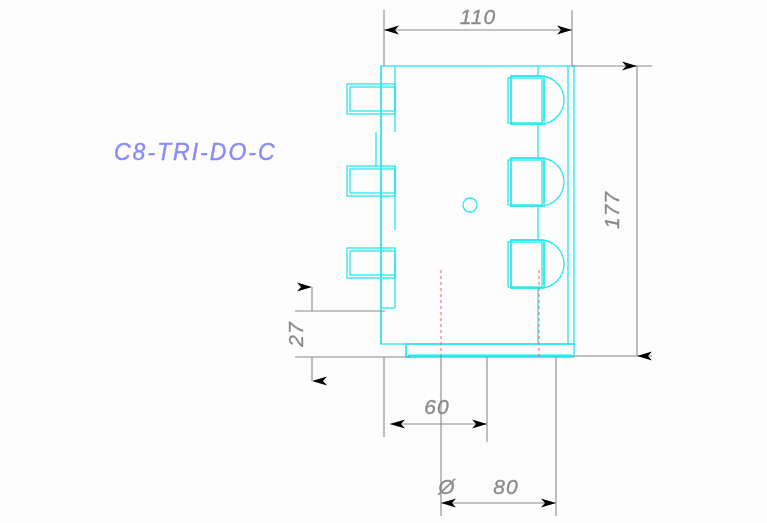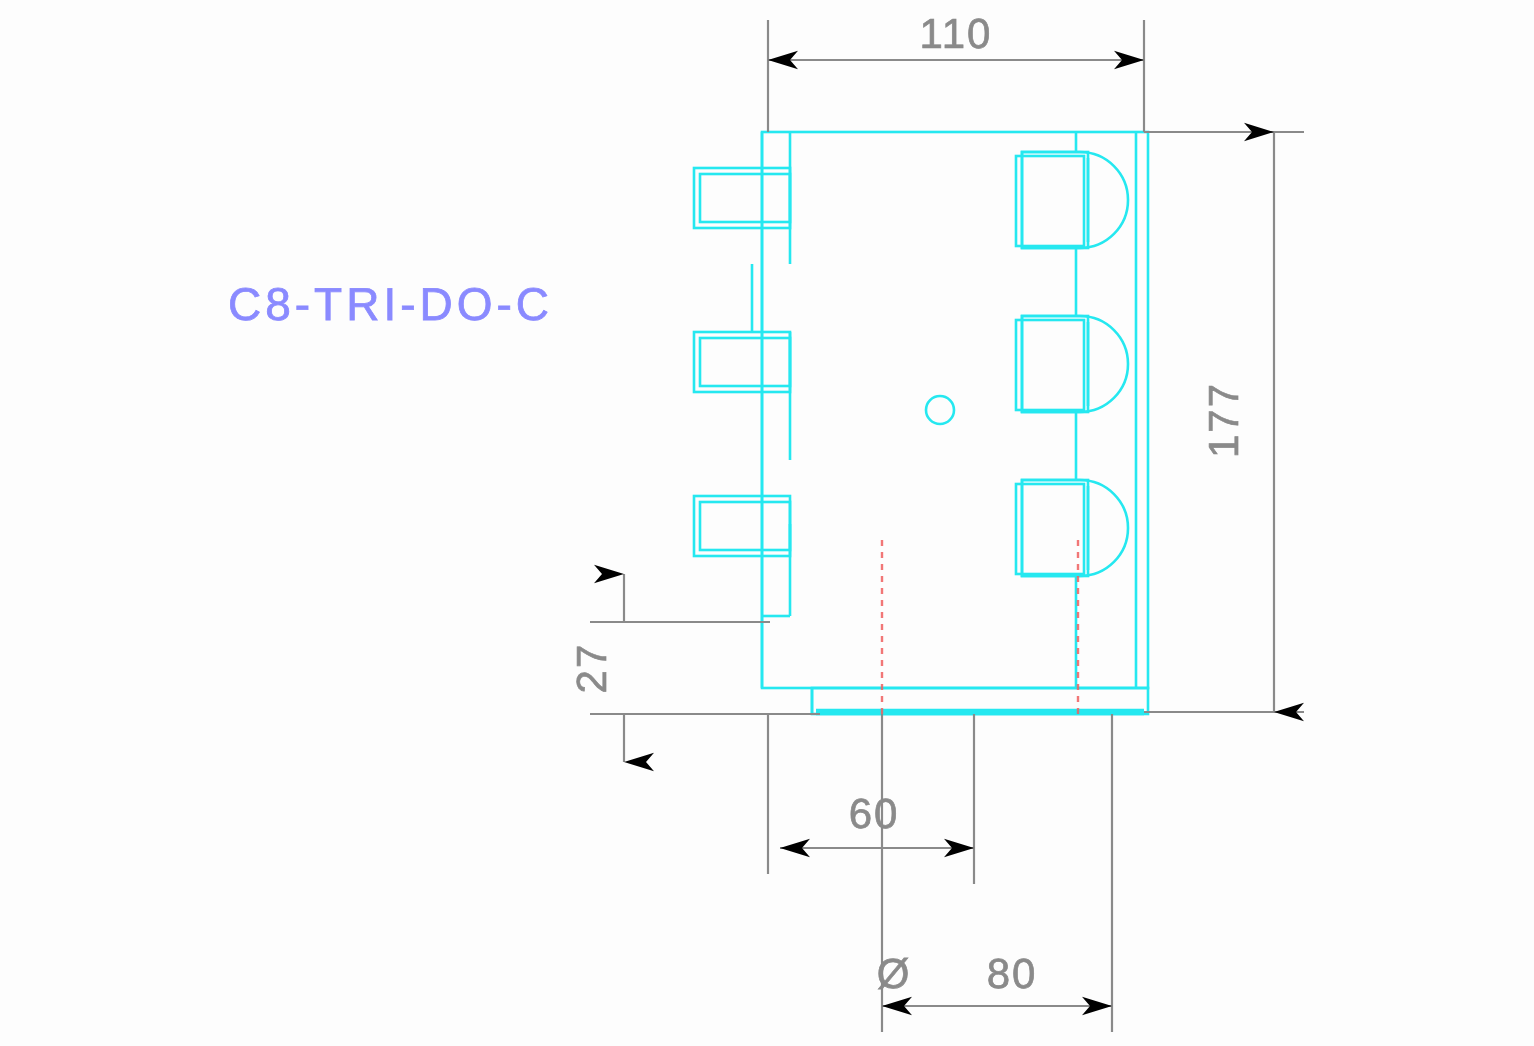--- a/index.html
+++ b/index.html
@@ -11,20 +11,21 @@
     width: 767px;
     height: 523px;
     font-family: "Liberation Sans", sans-serif;
     overflow: hidden;
   }
   #cad-root {
     position: relative;
     width: 767px;
     height: 523px;
     background: #fdfdfd;
+    font-style: italic;
   }
   #cad-svg {
     position: absolute;
     top: 0;
     left: 0;
     display: block;
   }
   .dim-text {
     font-family: "Liberation Sans", sans-serif;
     font-size: 21px;

